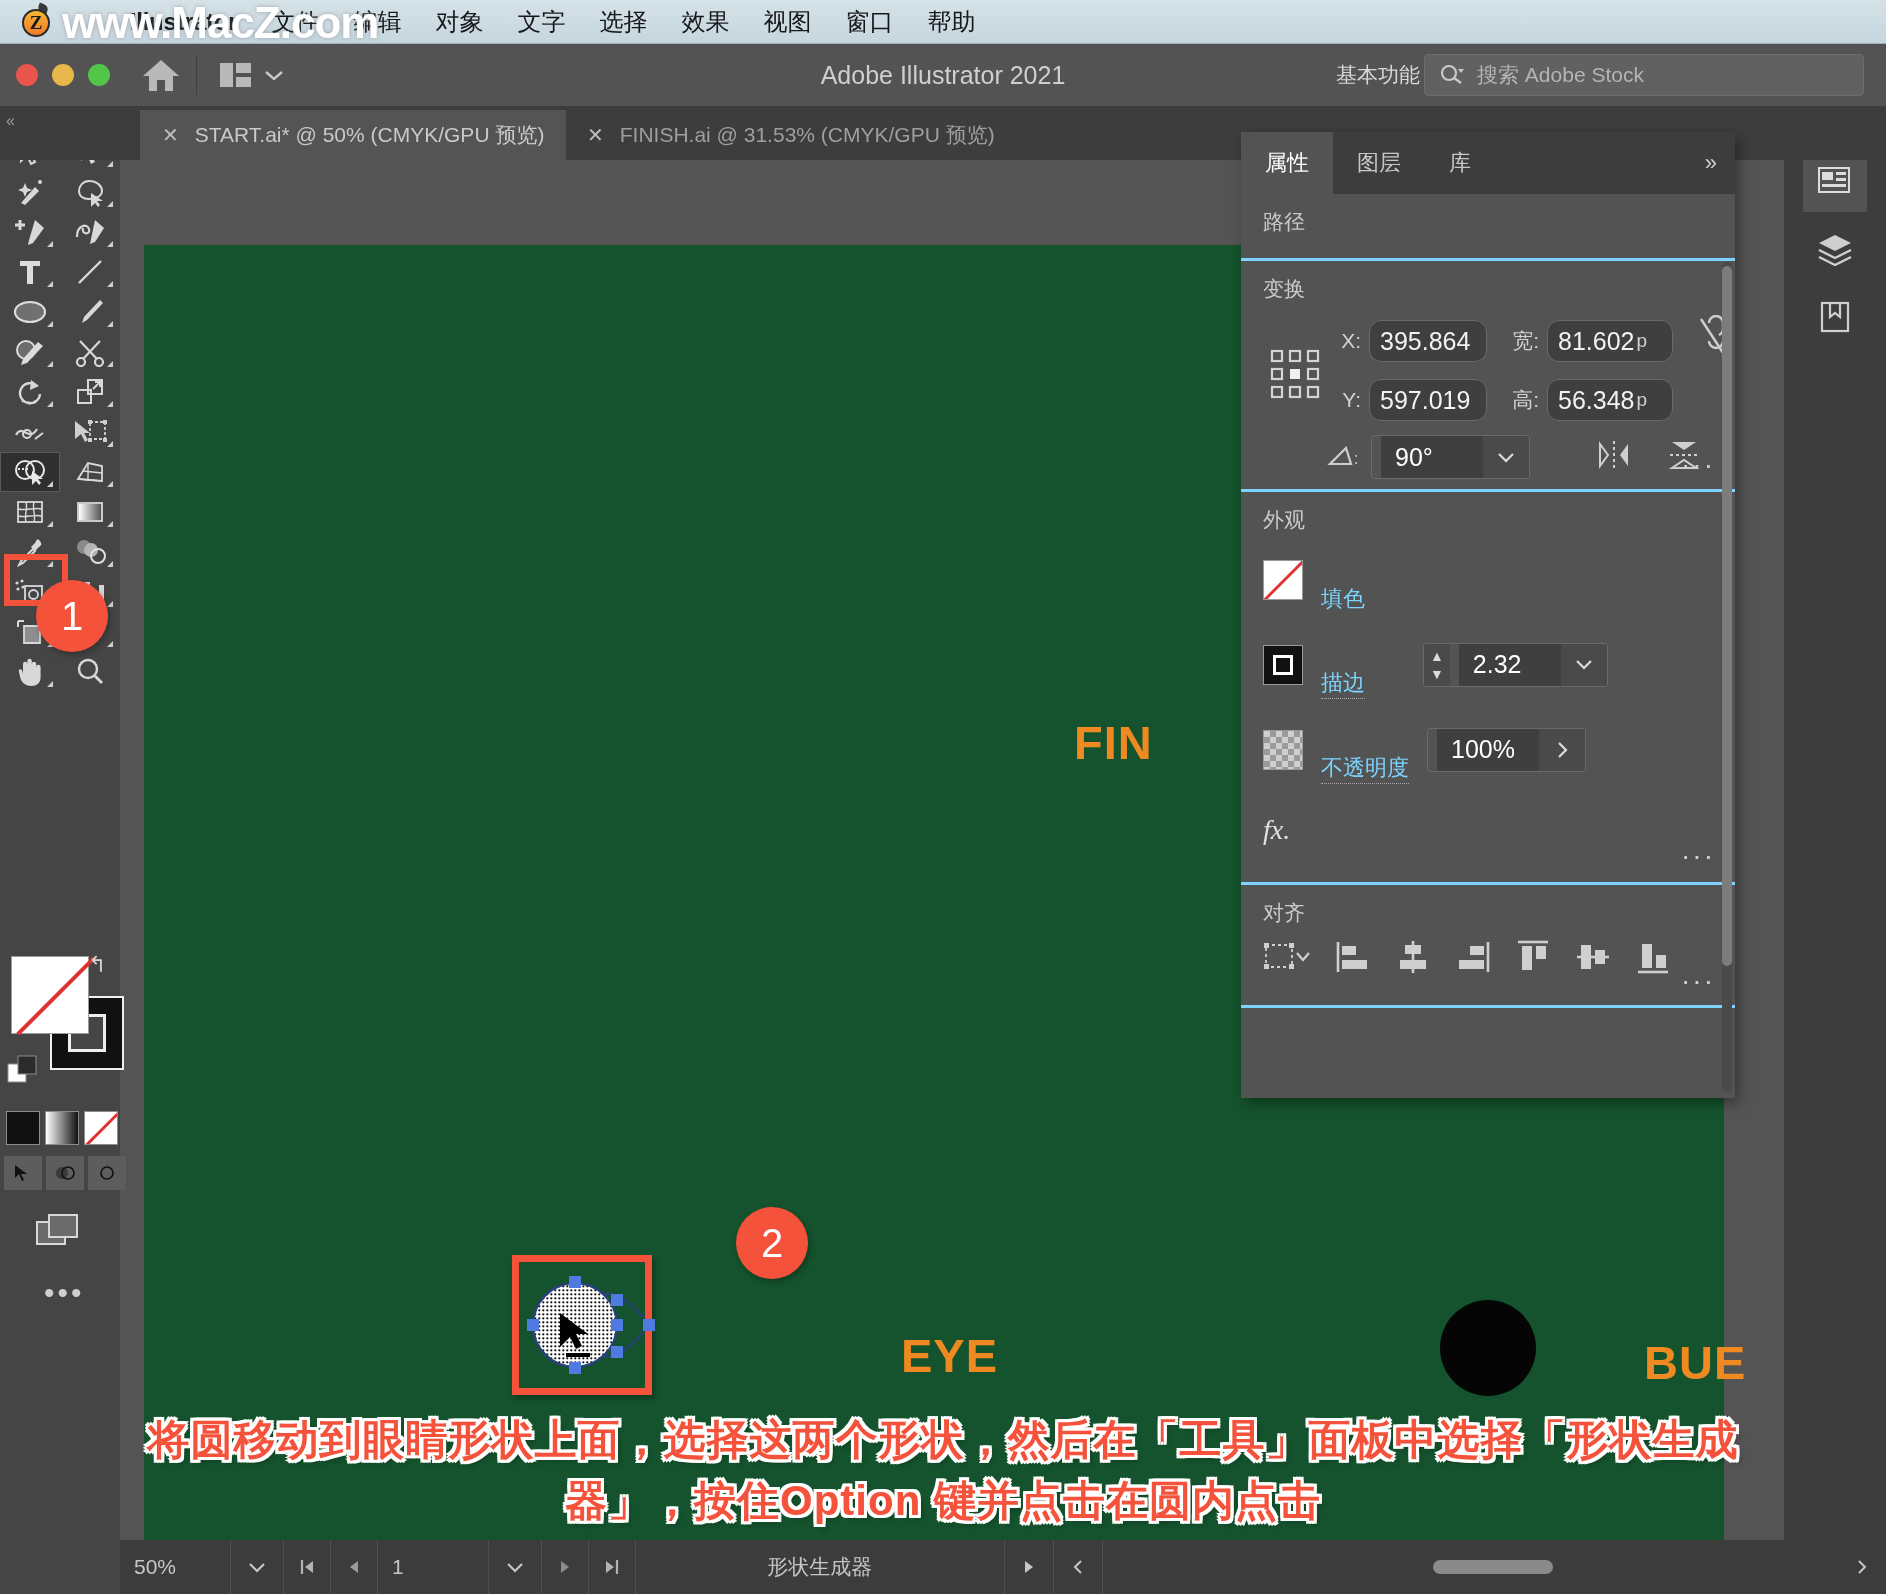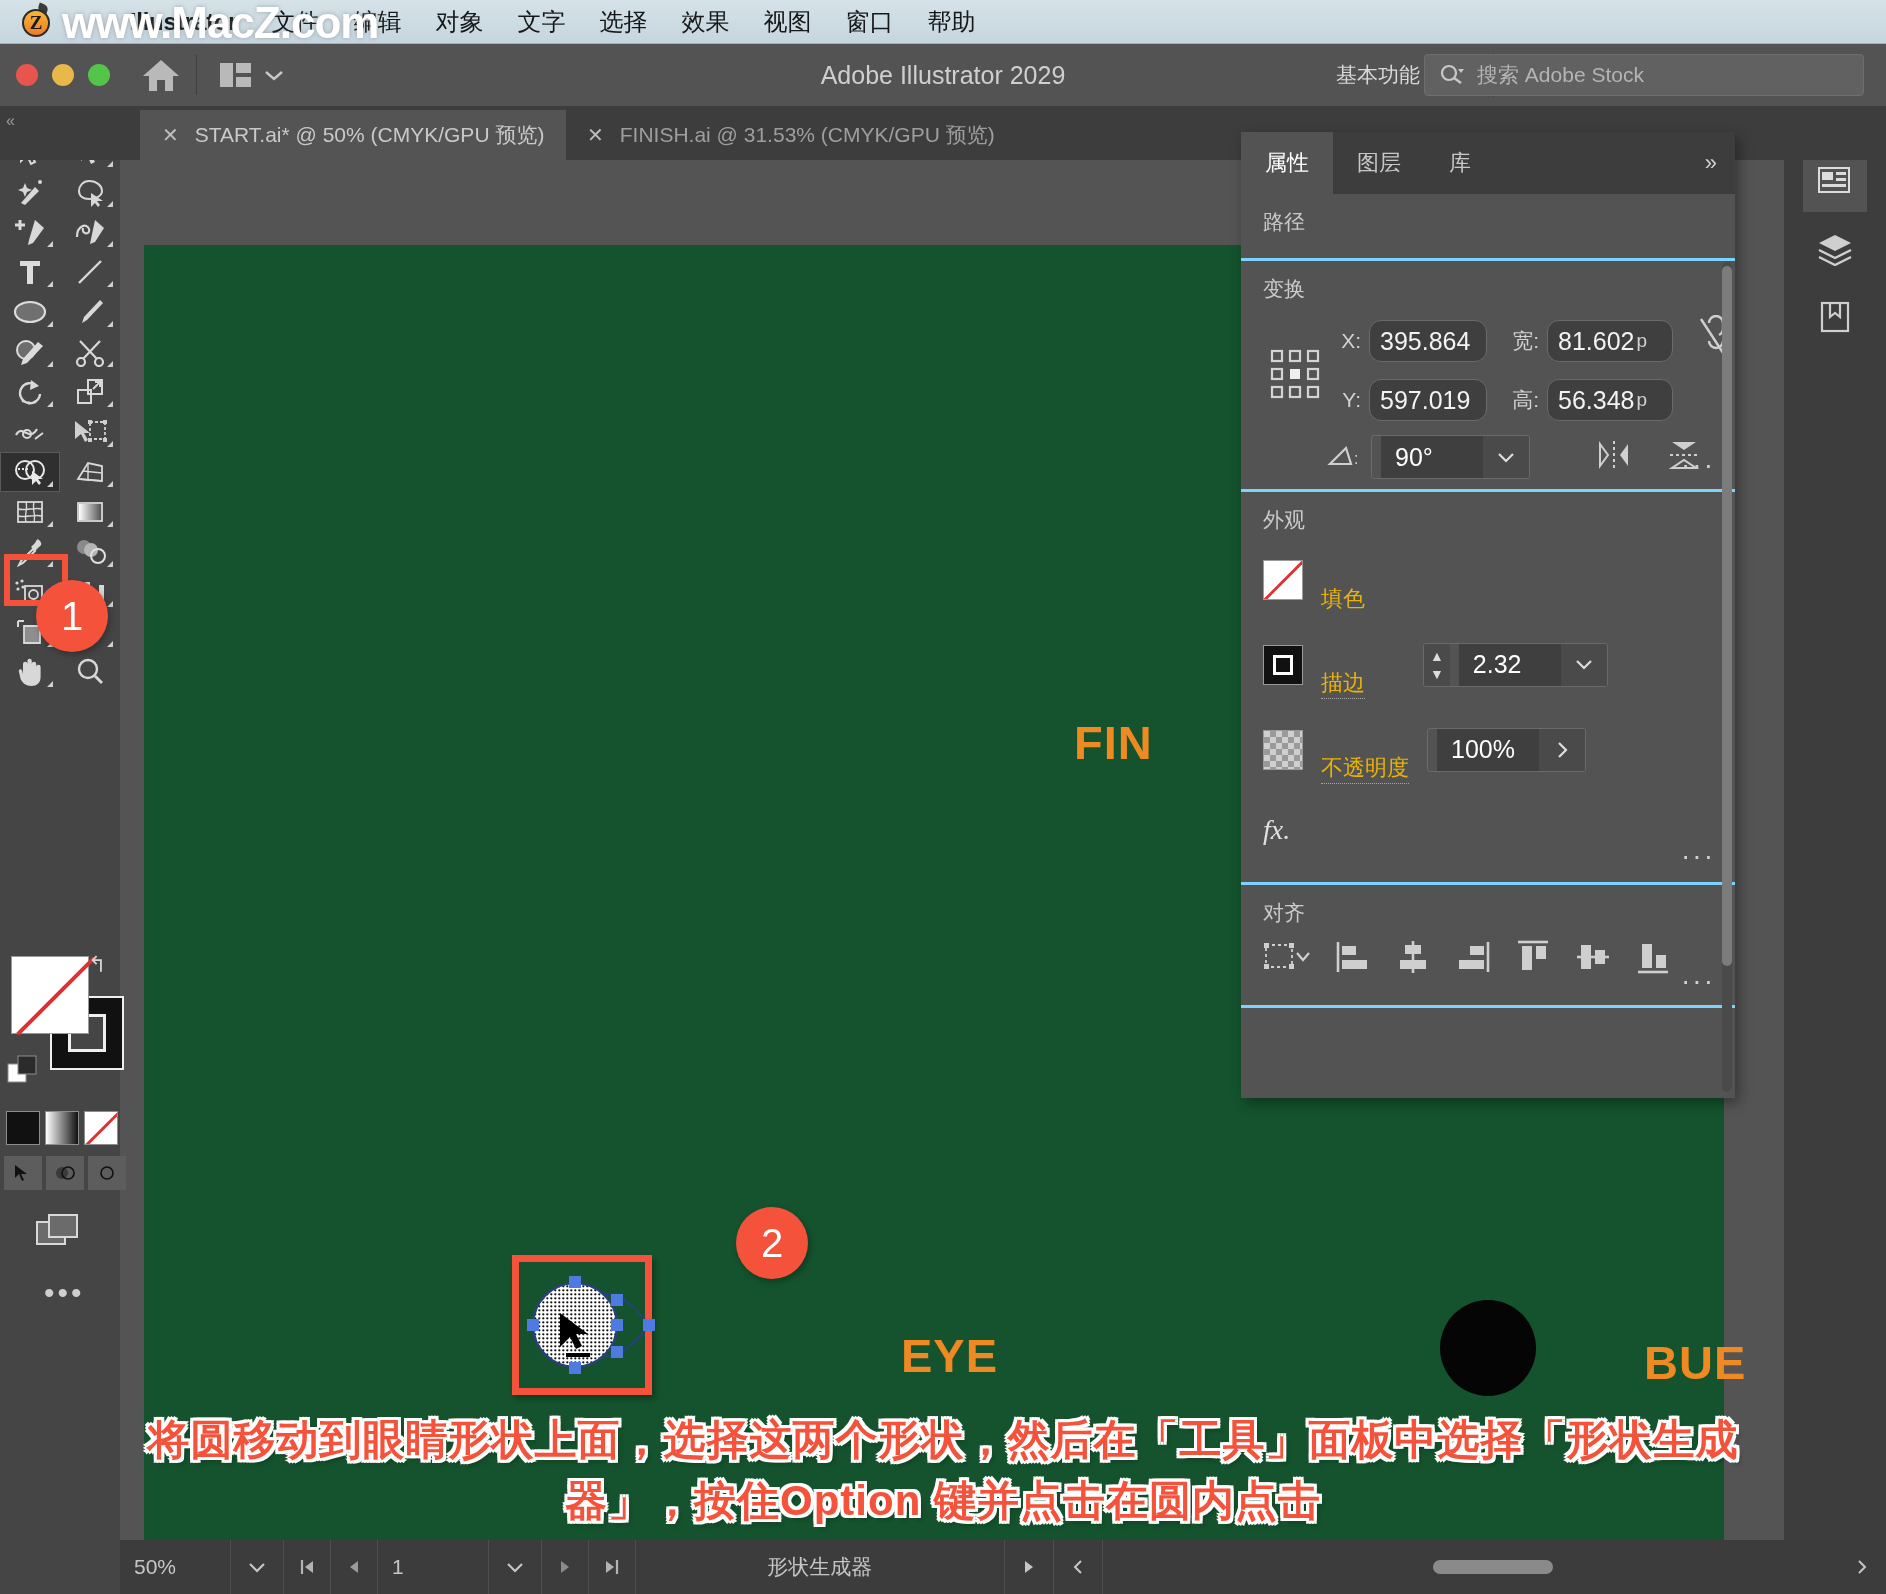--- a/index.html
+++ b/index.html
@@ -141,21 +141,21 @@
   .more-dots{position:absolute;right:20px;color:#d0d0d0;font-size:28px;letter-spacing:2px;}
   .ap-row{display:flex;align-items:center;gap:18px;margin-bottom:16px;}
   .ap-sw{width:40px;height:40px;border:1px solid #9a9a9a;box-sizing:border-box;position:relative;flex:none;}
   .ap-sw.fill{background:#fff;overflow:hidden;}
   .ap-sw.fill:after{content:"";position:absolute;left:-8px;top:17px;width:58px;height:3px;background:#e03131;transform:rotate(-45deg);}
   .ap-sw.stroke{background:#111;}
   .ap-sw.stroke:after{content:"";position:absolute;left:9px;top:9px;width:20px;height:20px;border:3px solid #fff;box-sizing:border-box;}
   .ap-sw.op{background:
       linear-gradient(45deg,#9a9a9a 25%,transparent 25%,transparent 75%,#9a9a9a 75%) 0 0/12px 12px,
       linear-gradient(45deg,#9a9a9a 25%,#cfcfcf 25%,#cfcfcf 75%,#9a9a9a 75%) 6px 6px/12px 12px;}
-  .ap-lab{font-size:22px;color:#eab308;margin-top:38px;}
+  .ap-lab{font-size:22px;color:#7dd3fc;margin-top:38px;}
   .ap-lab.dotted{border-bottom:1px dotted #a8a8a8;}
   .stepper{display:flex;flex-direction:column;justify-content:center;gap:2px;padding:0 6px;color:#dcdcdc;font-size:14px;background:#4a4a4a;}
   .align-ics{display:flex;align-items:center;gap:24px;margin-top:6px;}
   .fxrow{display:flex;align-items:center;height:60px;}
   .scroll-track{position:absolute;right:3px;top:68px;width:10px;height:830px;background:#4a4a4a;border-radius:5px;}
   .scroll-thumb{position:absolute;right:3px;top:72px;width:10px;height:700px;background:#7c7c7c;border-radius:5px;}
 
   
   .rdock{position:absolute;right:0;top:106px;width:102px;bottom:54px;background:#3d3d3d;z-index:17;}
   .rd-collapse{position:absolute;right:10px;top:6px;color:#b0b0b0;font-size:18px;}
@@ -200,21 +200,21 @@
   <div class="arrange-btn">
     <svg width="34" height="30" viewBox="0 0 34 30">
         <rect x="1" y="3" width="13" height="24" fill="#b9b9b9"></rect>
         <rect x="17" y="3" width="15" height="10" fill="#b9b9b9"></rect>
         <rect x="17" y="17" width="15" height="10" fill="#b9b9b9"></rect>
       </svg>
     <svg width="22" height="14" viewBox="0 0 22 14">
         <path d="M3 4 L11 11 L19 4" stroke="#c9c9c9" stroke-width="2.4" fill="none"></path>
       </svg>
   </div>
-  <div class="app-title">Adobe Illustrator 2029</div>
+  <div class="app-title">Adobe Illustrator 2021</div>
   <div class="ws-switch">
     <span>基本功能</span>
     <svg width="22" height="14" viewBox="0 0 22 14">
         <path d="M3 4 L11 11 L19 4" stroke="#d6d6d6" stroke-width="2.4" fill="none"></path>
       </svg>
   </div>
   <div class="appbar-div"></div>
   <div class="stock-search">
     <svg width="26" height="24" viewBox="0 0 26 24">
         <circle cx="10" cy="10" r="7" stroke="#c8c8c8" stroke-width="2.2" fill="none"></circle>

